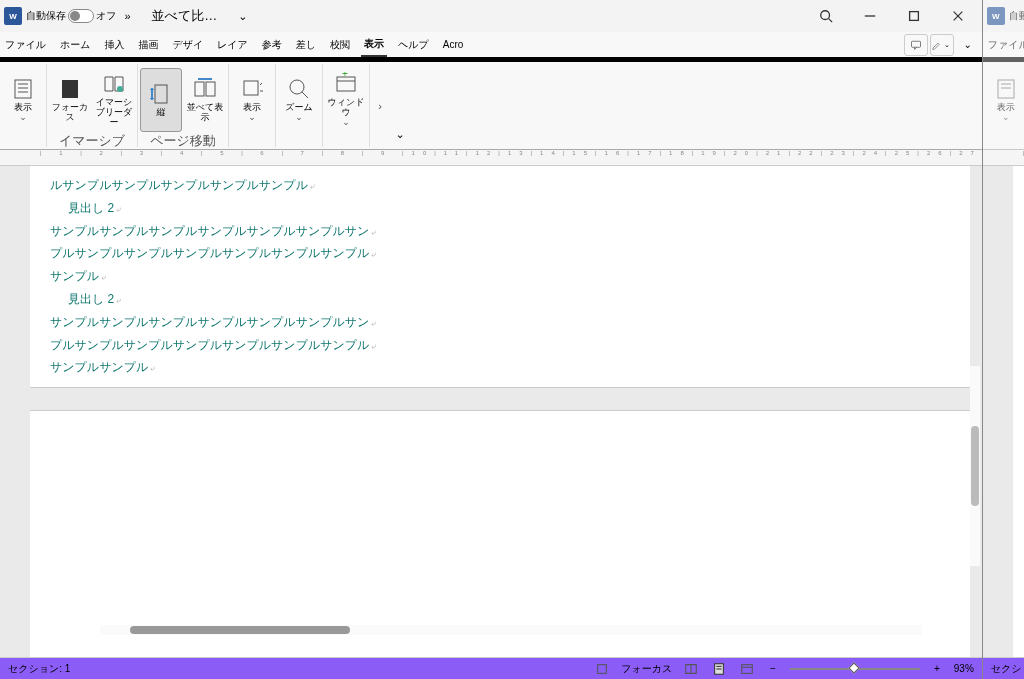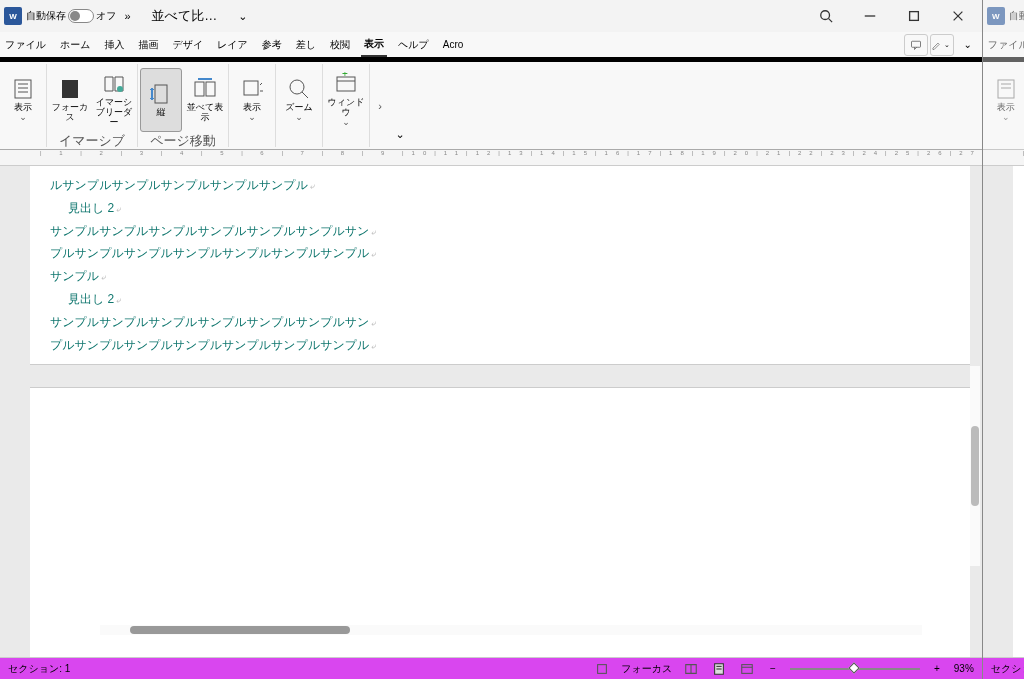--- a/index.html
+++ b/index.html
@@ -39,21 +39,21 @@
 .h{font-weight:500}
 .h1{}
 .h2{text-indent:1.5em}
 .body{}
 .para::after{content:"⤶";color:#bbb;font-size:9px;margin-left:2px}
 .scroll-v{position:absolute;right:2px;top:200px;width:10px;height:200px;background:#fafafa}
 .scroll-v div{width:8px;height:80px;margin:60px 1px;background:#bbb;border-radius:4px}
 .scroll-h{position:absolute;bottom:22px;left:100px;right:60px;height:10px;background:#fafafa}
 .scroll-h div{height:8px;width:220px;background:#999;border-radius:4px;margin:1px 30px}
 .pgbrk{height:24px;margin:8px -20px;background:#eaeaea;border-top:1px solid #ccc;border-bottom:1px solid #ccc}
-.status{height:22px;background:#d946ef;border-top:1px solid #ccc;display:flex;align-items:center;padding:0 8px;font-size:10px;gap:10px}
+.status{height:22px;background:#8b5cf6;border-top:1px solid #ccc;display:flex;align-items:center;padding:0 8px;font-size:10px;gap:10px}
 .status .spacer{flex:1}
 .st-ico{width:18px;height:14px;display:flex;align-items:center;justify-content:center}
 .st-ico svg{width:14px;height:14px;stroke:#555;fill:none;stroke-width:1.2}
 .st-ico.active svg{stroke:#333;fill:#ddd}
 .slider{width:130px;height:2px;background:#888;position:relative}
 .slider .knob{position:absolute;width:8px;height:8px;border:1px solid #555;background:#fff;top:-4px;left:60px;transform:rotate(45deg)}
 .ribbon-more{width:20px;display:flex;align-items:center;justify-content:center;cursor:pointer;color:#555}
 .ribbon-collapse{width:20px;display:flex;align-items:flex-end;justify-content:center;padding-bottom:6px}
 </style>
 </head>
@@ -233,20 +233,21 @@
     <div class="gutter"></div>
     <div class="page left" id="doc-left">
         <p class="body para">ルサンプルサンプルサンプルサンプルサンプル</p>
         <p class="h h2 para">見出し 2</p>
         <p class="body para">サンプルサンプルサンプルサンプルサンプルサンプルサン</p>
         <p class="body para">プルサンプルサンプルサンプルサンプルサンプルサンプル</p>
         <p class="body para">サンプル</p>
         <p class="h h2 para">見出し 2</p>
         <p class="body para">サンプルサンプルサンプルサンプルサンプルサンプルサン</p>
         <p class="body para">プルサンプルサンプルサンプルサンプルサンプルサンプル</p>
+        <p class="body para">サンプルサンプル</p>
         <div class="pgbrk"></div>
       </div>
     <div class="scroll-v">
         <div></div>
       </div>
   </div>
   <div style="position:relative;height:0">
       <div class="scroll-h">
         <div></div>
       </div>

